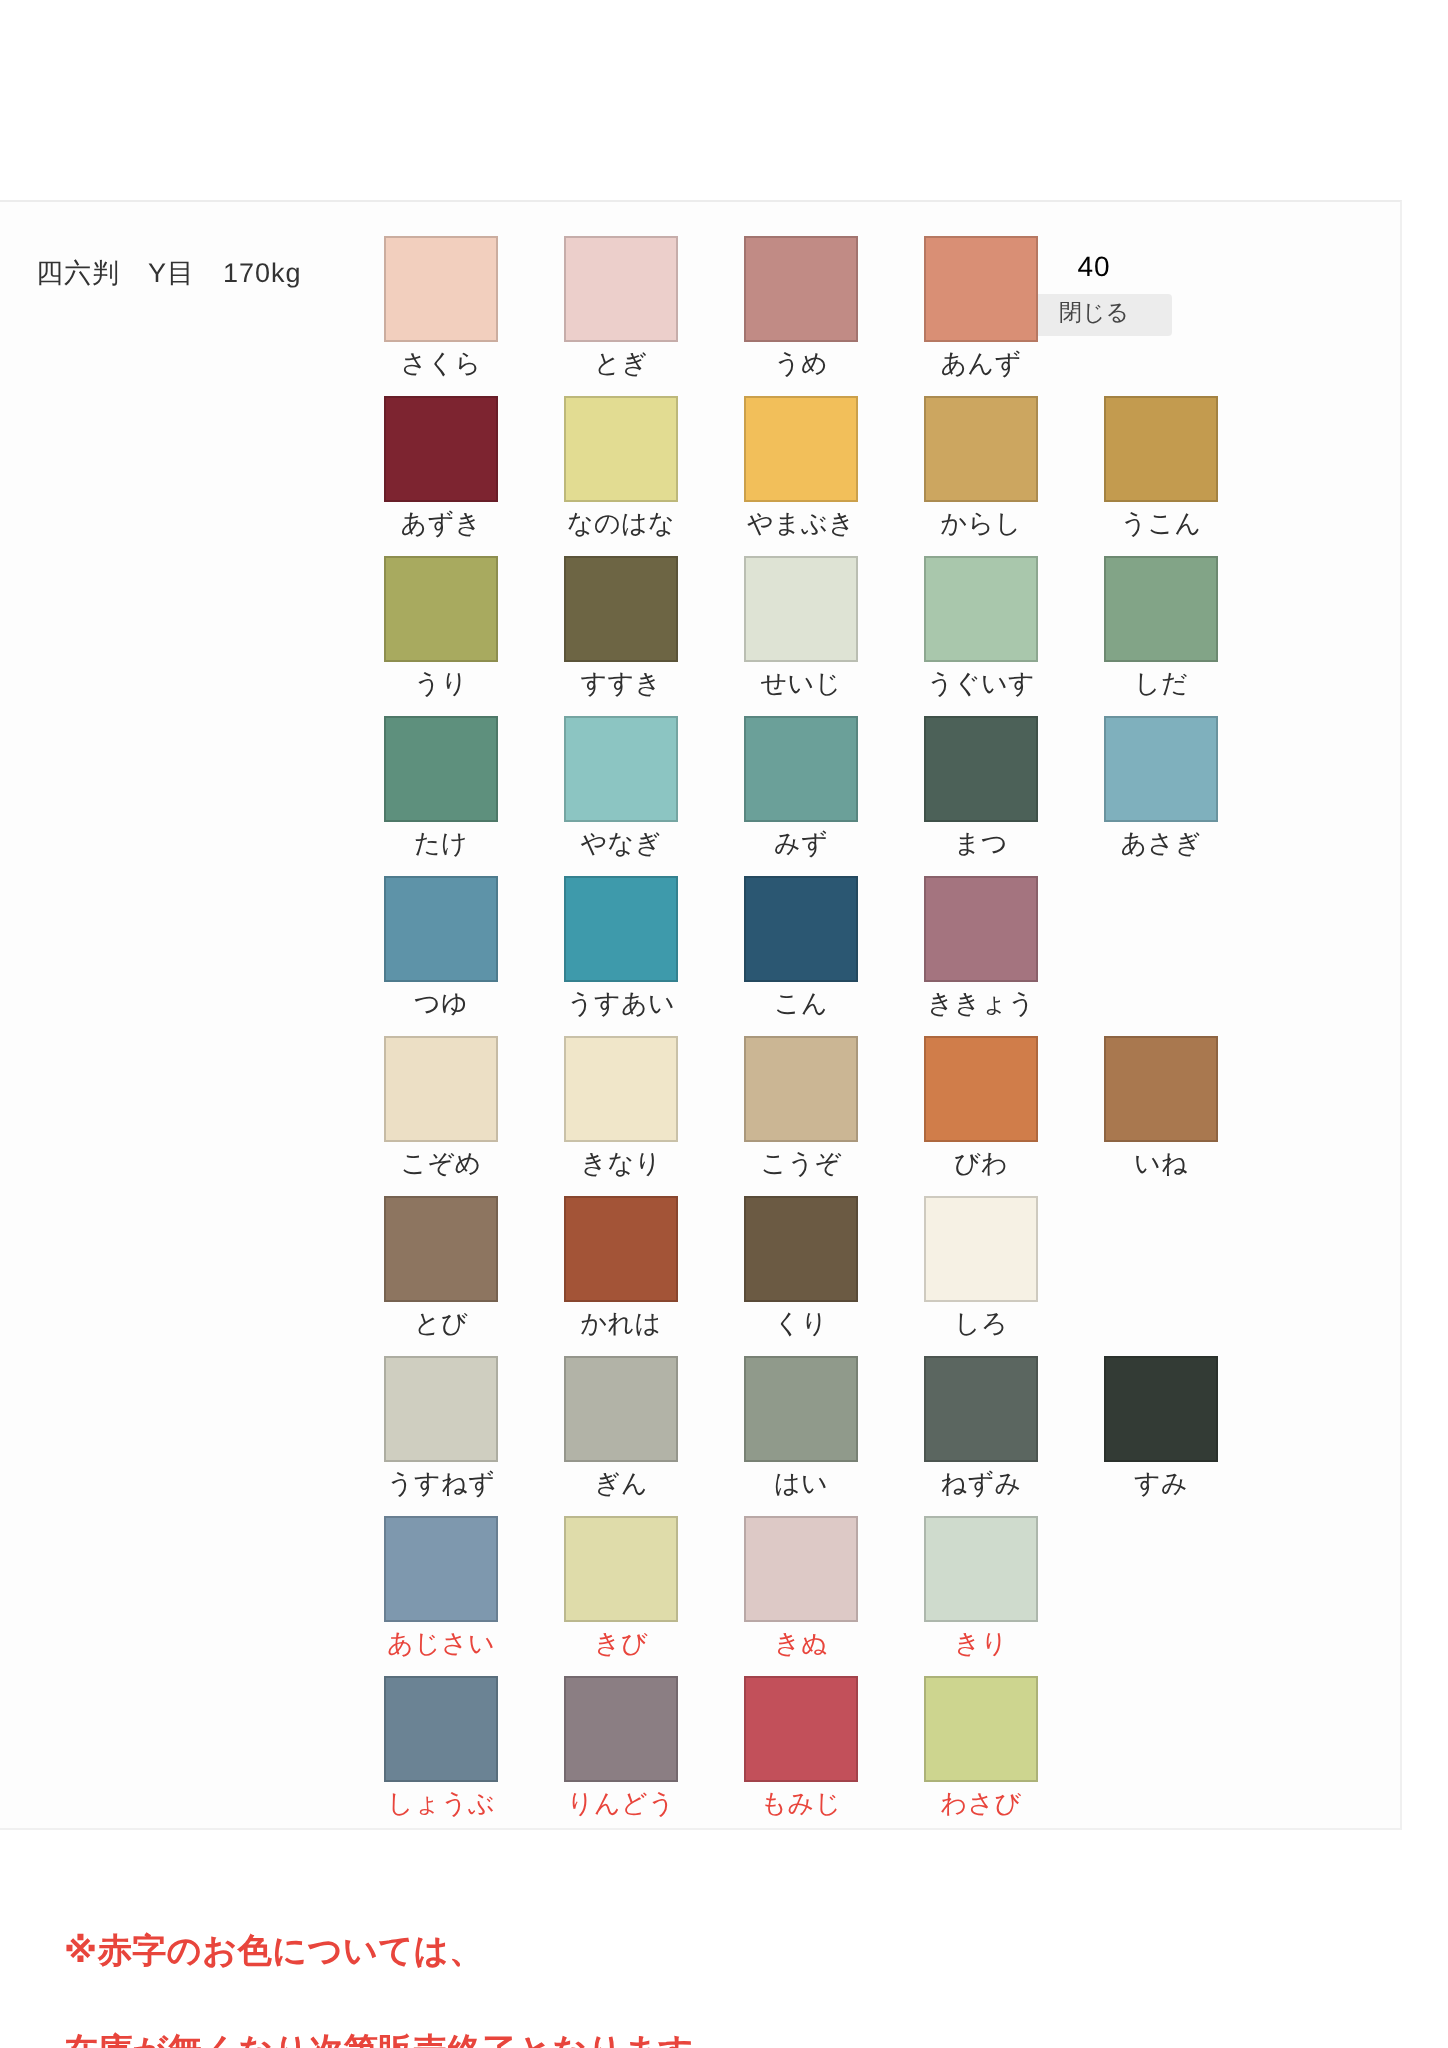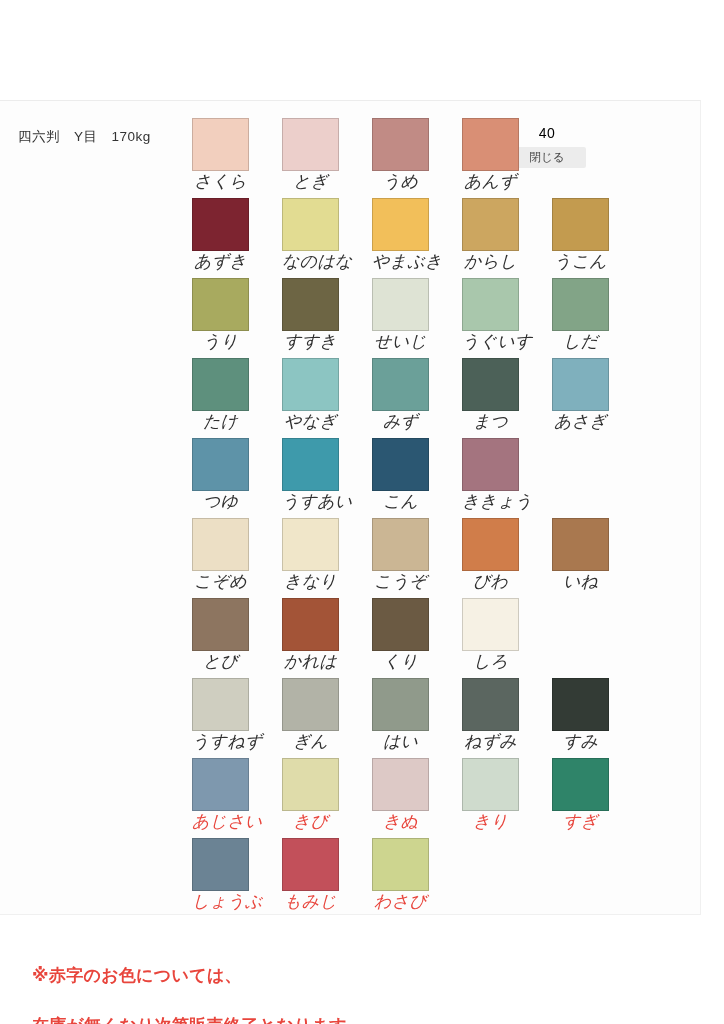--- a/index.html
+++ b/index.html
@@ -108,26 +108,25 @@
   }
   .swatch-cell:last-child { margin-right: 0; }
   .swatch-chip {
     width: 57px;
     height: 53px;
     border: 1px solid rgba(0,0,0,0.16);
     box-sizing: border-box;
   }
   .swatch-label {
     margin-top: 3px;
-    font-size: 17px;
+    font-size: 13px;
     line-height: 15px;
     color: #2f2f2f;
     letter-spacing: 0.2px;
     white-space: nowrap;
-    font-style: italic;
   }
   .swatch-label.discontinued {
     color: #e8453c;
   }
 
   
   #footer-note {
     position: absolute;
     left: 32px;
     top: 938px;
@@ -332,29 +331,29 @@
           <div class="swatch-label discontinued">きび</div>
         </div>
         <div class="swatch-cell">
           <div class="swatch-chip" style="background: rgb(221, 201, 198);"></div>
           <div class="swatch-label discontinued">きぬ</div>
         </div>
         <div class="swatch-cell">
           <div class="swatch-chip" style="background: rgb(207, 219, 205);"></div>
           <div class="swatch-label discontinued">きり</div>
         </div>
-        <div class="swatch-cell">
-          <div class="swatch-chip" style="background: rgb(47, 132, 105);"></div>
-          <div class="swatch-label discontinued">すぎ</div>
-        </div>
       </div>
       <div class="swatch-row">
         <div class="swatch-cell">
           <div class="swatch-chip" style="background: rgb(107, 131, 148);"></div>
           <div class="swatch-label discontinued">しょうぶ</div>
+        </div>
+        <div class="swatch-cell">
+          <div class="swatch-chip" style="background: rgb(139, 126, 131);"></div>
+          <div class="swatch-label discontinued">りんどう</div>
         </div>
         <div class="swatch-cell">
           <div class="swatch-chip" style="background: rgb(194, 80, 90);"></div>
           <div class="swatch-label discontinued">もみじ</div>
         </div>
         <div class="swatch-cell">
           <div class="swatch-chip" style="background: rgb(205, 213, 143);"></div>
           <div class="swatch-label discontinued">わさび</div>
         </div>
       </div>

